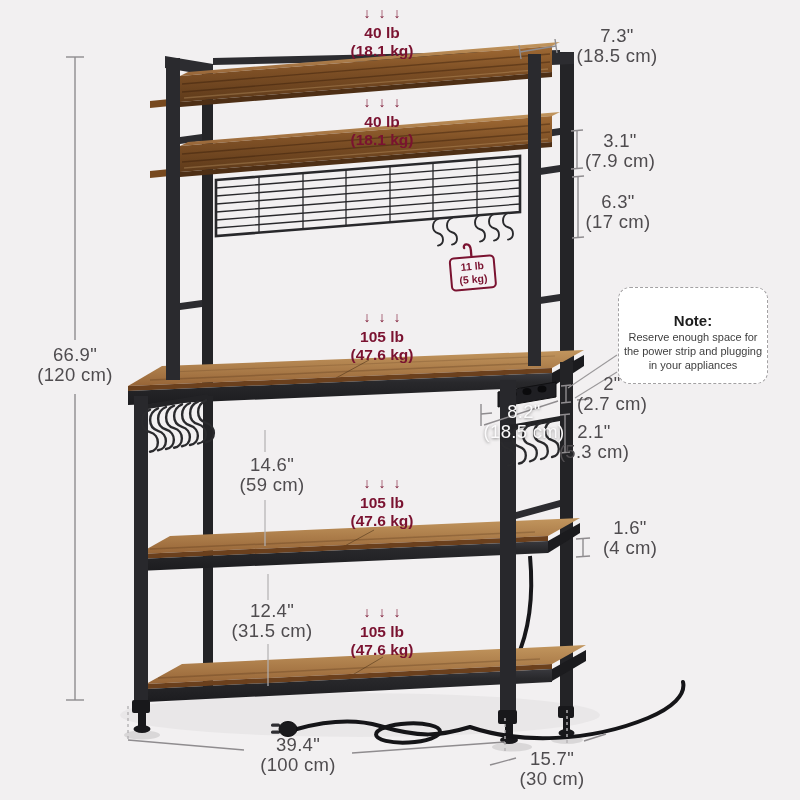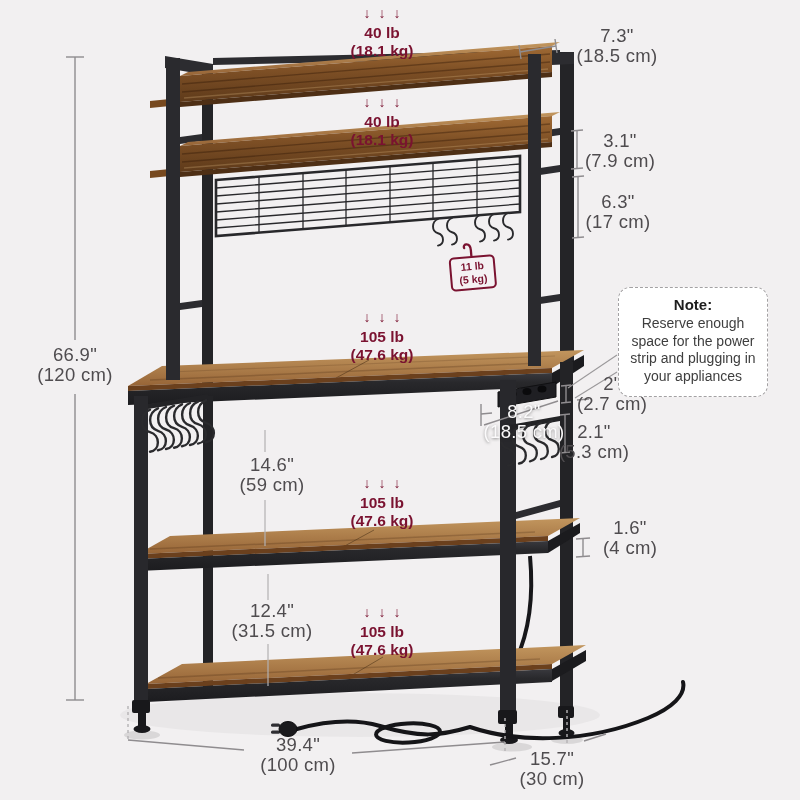--- a/index.html
+++ b/index.html
@@ -10,23 +10,23 @@
        align-items:center;text-align:center;white-space:nowrap}
   .dim{color:#4f4c4f;font-size:18.5px;line-height:1.1;letter-spacing:.3px}
   .dim-light{color:#fbfafb;text-shadow:0 1px 3px rgba(40,40,40,.5)}
   .load{color:#7a1230;font-weight:bold;font-size:15.5px;line-height:1.14}
   .arrows{display:flex;gap:8px;font-size:14px;font-weight:bold;margin-bottom:2px;color:#7a1230}
   .tag{position:absolute;left:472px;top:236px;transform:translateX(-50%) rotate(-5deg);
        display:flex;flex-direction:column;align-items:center;color:#7a1230}
   .tag .box{border:2.2px solid #7a1230;border-radius:5px;padding:2px 7px;font-size:10.5px;
        font-weight:bold;line-height:1.25;text-align:center;background:rgba(245,243,244,.55)}
   .note{position:absolute;left:618px;top:287px;width:150px;background:#fff;
-        border:1.6px dashed #a3a1a3;border-radius:12px;padding:8px 4px 10px;text-align:center;box-sizing:border-box}
+        border:1.6px dashed #a3a1a3;border-radius:12px;padding:24px 4px 10px;text-align:center;box-sizing:border-box}
   .note .t{font-weight:bold;font-size:15px;color:#1d1d1d;margin-bottom:2px}
-  .note .b{font-size:14px;color:#3e3e3e;line-height:1.26}
+  .note .b{font-size:11px;color:#3e3e3e;line-height:1.26}
 </style>
 </head>
 <body>
 
 <div class="stage">
 
 <svg class="rack" width="800" height="800" viewBox="0 0 800 800">
   <defs>
     <linearGradient id="wFace" x1="0" y1="0" x2="0" y2="1">
       <stop offset="0" stop-color="#a06a34"></stop>

